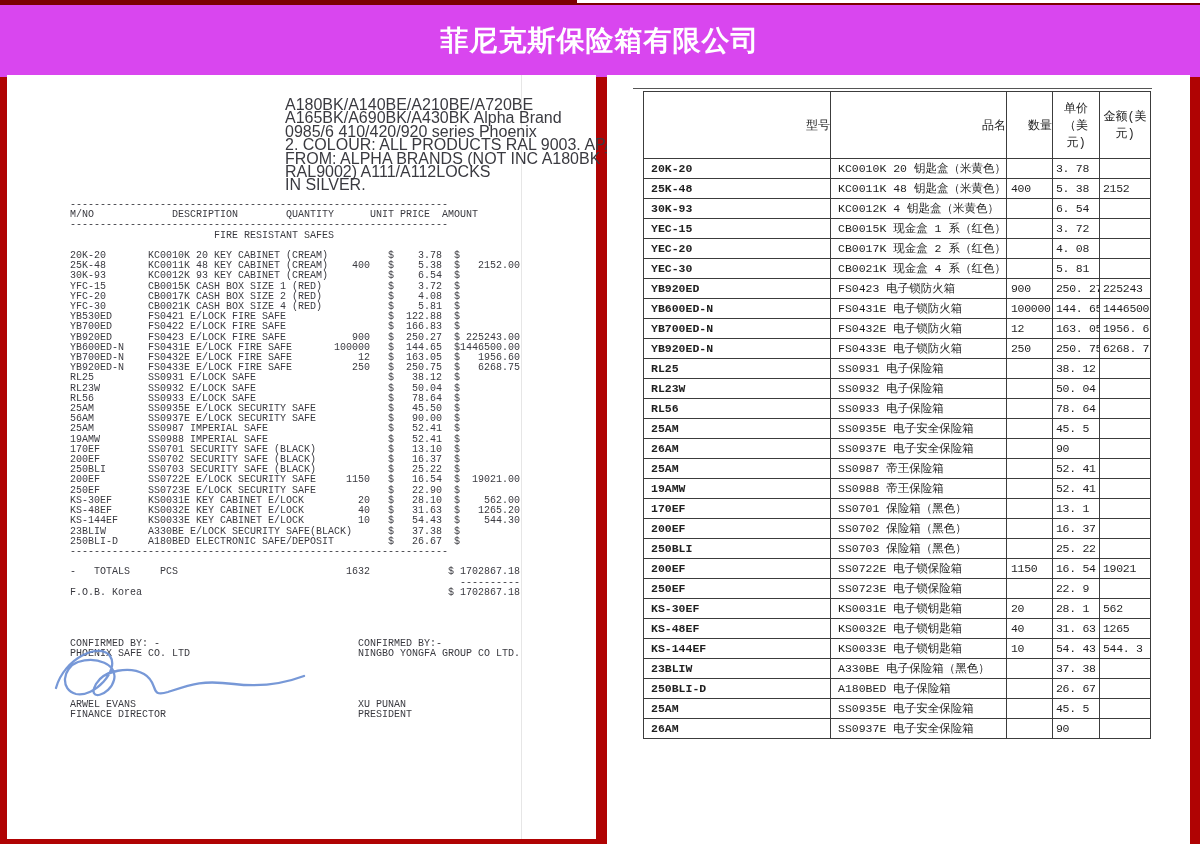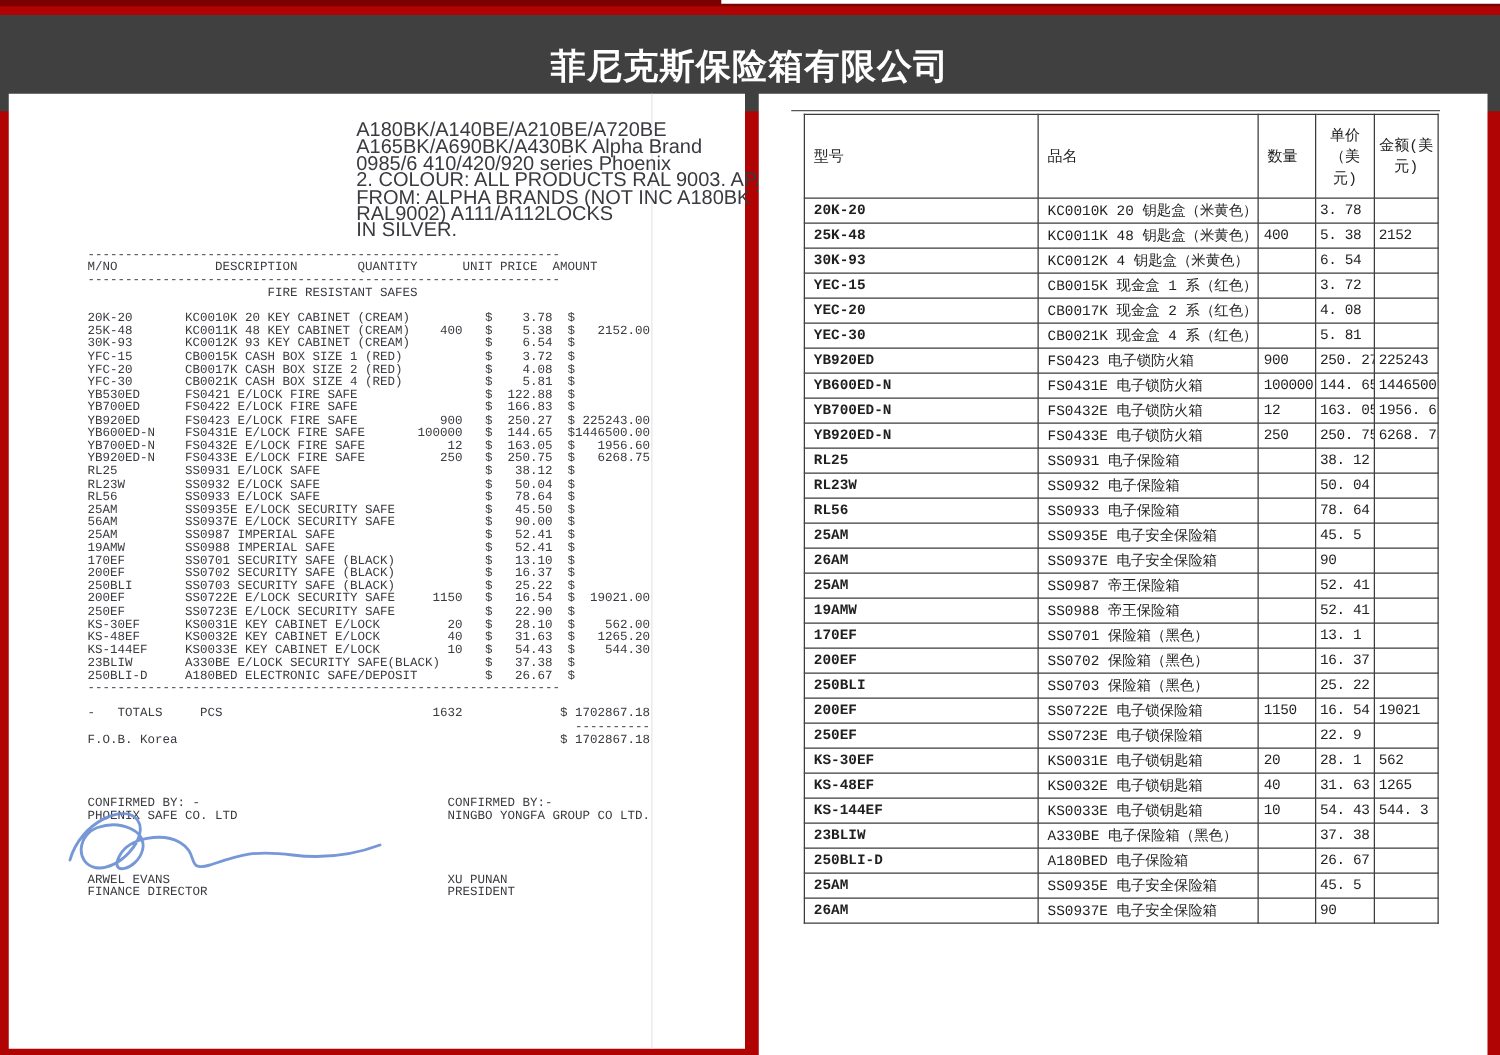--- a/index.html
+++ b/index.html
@@ -2,21 +2,21 @@
 <html><head>
 <meta charset="utf-8">
 <style>
   html,body{margin:0;padding:0;}
   body{
     width:1200px;height:844px;position:relative;overflow:hidden;
     background:#b00303;
     font-family:"Liberation Sans", sans-serif;
   }
   
-  .top-banner{position:absolute;left:0;top:12px;width:1200px;height:77px;background:#404040;}
+  .top-banner{position:absolute;left:0;top:0;width:1200px;height:77px;background:#d946ef;}
   .top-dark-strip{position:absolute;left:0;top:0;width:1200px;height:5px;background:#7b0101;}
   .top-white-line{position:absolute;left:577px;top:0;width:623px;height:3px;background:#ffffff;}
   .banner-title{
     position:absolute;left:0;top:22px;width:1200px;text-align:center;
     color:#ffffff;font-size:28px;font-weight:bold;letter-spacing:1px;
     font-family:"Liberation Sans", sans-serif;
   }
   
   .left-page{position:absolute;left:7px;top:75px;width:589px;height:764px;background:#ffffff;}
   .fold-line{position:absolute;left:514px;top:0;width:1px;height:100%;background:#e6e6e6;}
@@ -36,21 +36,21 @@
   .cmp-table{
     position:absolute;left:36px;top:16px;width:507px;
     border-collapse:collapse;table-layout:fixed;
     color:#1f1f1f;
   }
   .cmp-table th,.cmp-table td{
     border:1px solid #3c3c3c;overflow:hidden;white-space:nowrap;
   }
   .cmp-table th{
     font-weight:normal;font-size:12px;height:66px;vertical-align:middle;
-    text-align:left;padding:0 0 0 7px;white-space:pre-line;
+    text-align:right;padding:0 0 0 7px;white-space:pre-line;
     font-family:"Liberation Mono", monospace;
   }
   .cmp-table th.center{text-align:center;padding:0;}
   .cmp-table td{
     height:17px;font-size:11.5px;vertical-align:middle;
     font-family:"Liberation Mono", monospace;
   }
   .c-model{padding-left:7px;font-weight:bold;}
   .c-name{padding-left:7px;}
   .c-qty{padding-left:4px;font-size:11px;letter-spacing:-0.3px;}

